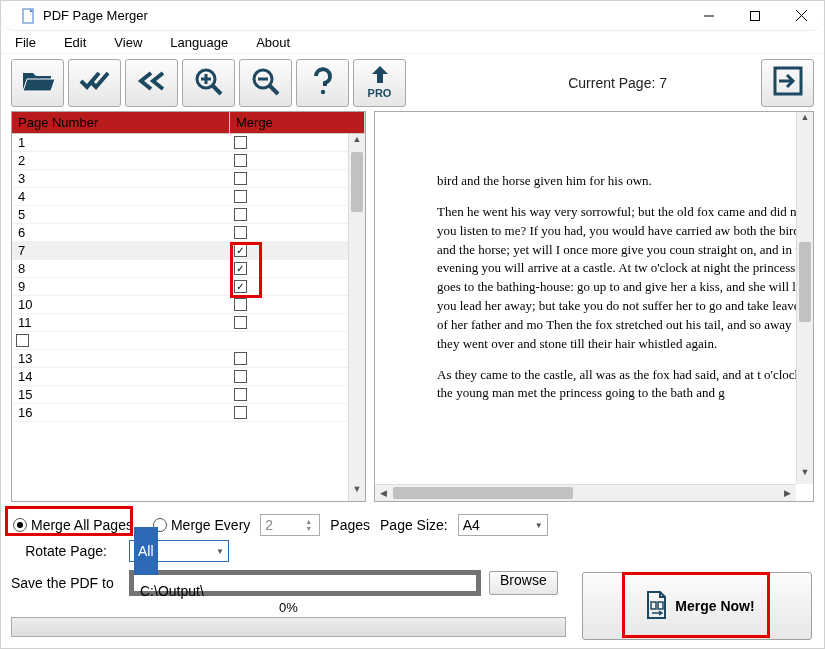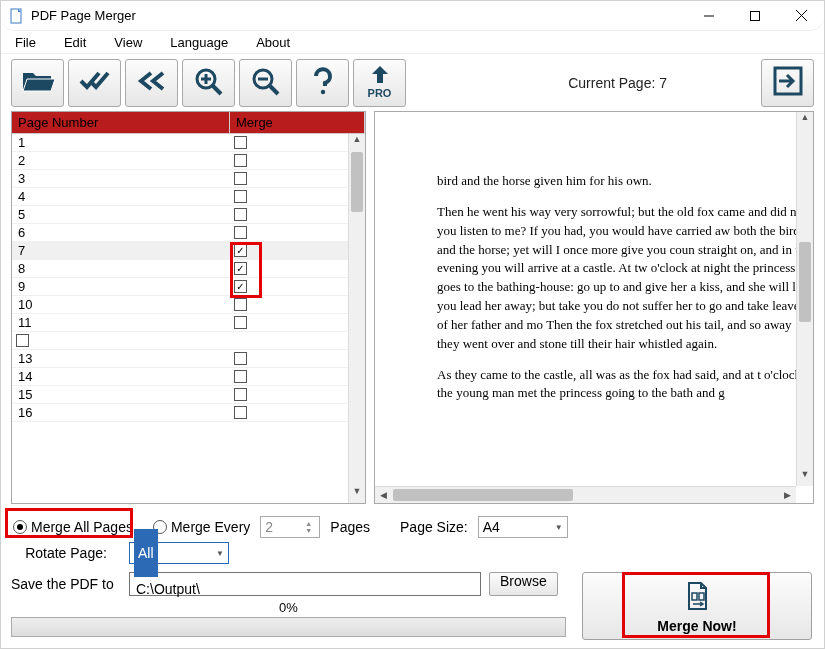--- a/index.html
+++ b/index.html
@@ -1,18 +1,18 @@
 <!DOCTYPE html>
 <html><head>
 <meta charset="utf-8">
 <style>
   * { box-sizing: border-box; }
   html, body { margin:0; padding:0; font-family: "Segoe UI", Tahoma, Arial, sans-serif; font-size:13px; color:#000; background:#fff; }
   .window { width:825px; height:649px; border:1px solid #d0d0d0; display:flex; flex-direction:column; }
-  .titlebar { height:30px; display:flex; align-items:center; padding:0 0 0 8px; border-bottom:1px solid #eee;border-radius:14px; }
+  .titlebar { height:30px; display:flex; align-items:center; padding:0 0 0 20px; border-bottom:1px solid #eee;border-radius:14px; }
   .titlebar .app-icon { width:16px; height:16px; margin-right:6px; }
   .titlebar .title { flex:0 0 auto; font-size:13px; }
   .titlebar .spacer { flex:1; }
   .ctrl-btn { width:46px; height:29px; display:flex; align-items:center; justify-content:center; }
   .ctrl-btn svg { stroke:#000; stroke-width:1; fill:none; }
 
   .menubar { height:22px; display:flex; align-items:center; padding:0 4px; gap:8px; }
   .menubar .menu-item { padding:2px 10px; cursor:default; }
 
   .toolbar-row { height:58px; display:flex; align-items:center; padding:6px 10px; gap:4px; border-top:1px solid #f0f0f0; }
@@ -60,23 +60,23 @@
   .num-input .spinner { position:absolute; right:2px; top:2px; bottom:2px; width:12px; display:flex; flex-direction:column; justify-content:center; color:#888; font-size:7px; line-height:1; }
   .select { height:22px; border:1px solid #aaa; display:flex; align-items:center; padding:0 18px 0 4px; position:relative; background:#fff; }
   .select .caret { position:absolute; right:4px; font-size:8px; color:#555; }
 
   .rotate-row { padding:2px 10px; display:flex; align-items:center; gap:8px; font-size:14px; }
   .select.blue { border:1px solid #2d6ab5; }
   .select.blue .sel-val { background:#2d6ab5; color:#fff; padding:16px 4px; }
 
   .save-row { padding:6px 10px 4px 10px; display:flex; align-items:center; gap:8px; font-size:14px; }
   .save-label { width:110px; }
-  .path-input { flex:0 0 352px; height:24px; border:1px solid #737373; padding:8px 6px; background:#fff; }
+  .path-input { flex:0 0 352px; height:24px; border:5px solid #737373; padding:8px 6px; background:#fff; }
   .browse-btn { height:24px; padding:0 10px; background:linear-gradient(#fcfcfc,#e7e7e7); border:1px solid #a0a0a0; border-radius:2px; }
-  .merge-now-btn { width:230px; height:68px; background:linear-gradient(#fcfcfc,#e7e7e7); border:1px solid #a0a0a0; border-radius:3px; display:flex; flex-direction:column; align-items:center; justify-content:center; gap:2px; font-weight:bold; font-size:14px; margin-left:auto; }
+  .merge-now-btn { width:230px; height:68px; background:linear-gradient(#fcfcfc,#e7e7e7); border:1px solid #a0a0a0; border-radius:3px; display:flex; flex-direction:row; align-items:center; justify-content:center; gap:2px; font-weight:bold; font-size:14px; margin-left:auto; }
 
   .progress-row { padding:0 10px 8px 10px; display:flex; align-items:flex-start; gap:16px; }
   .progress-block { width:555px; display:flex; flex-direction:column; align-items:center; gap:2px; }
   .progress-bar { width:100%; height:20px; border:1px solid #aaa; background:linear-gradient(#eee,#ddd); }
 
   .hl-red { border:3px solid #e20000; }
 </style>
 </head>
 <body>
 
@@ -319,21 +319,21 @@
       <span>Merge Every</span>
     </label>
     <div class="num-input">
       <span>2</span>
       <span class="spinner">
           <span>▲</span>
           <span>▼</span>
         </span>
     </div>
     <span>Pages</span>
-    <span style="margin-left:20px;">Page Size:</span>
+    <span style="">Page Size:</span>
     <div class="select" style="width:90px;">
       <span>A4</span>
       <span class="caret">▼</span>
     </div>
   </div>
 
   <div class="rotate-row">
     <span style="width:110px; display:inline-block;text-align:center;">Rotate Page:</span>
     <div class="select blue" style="width:100px;">
       <span class="sel-val">All</span>

